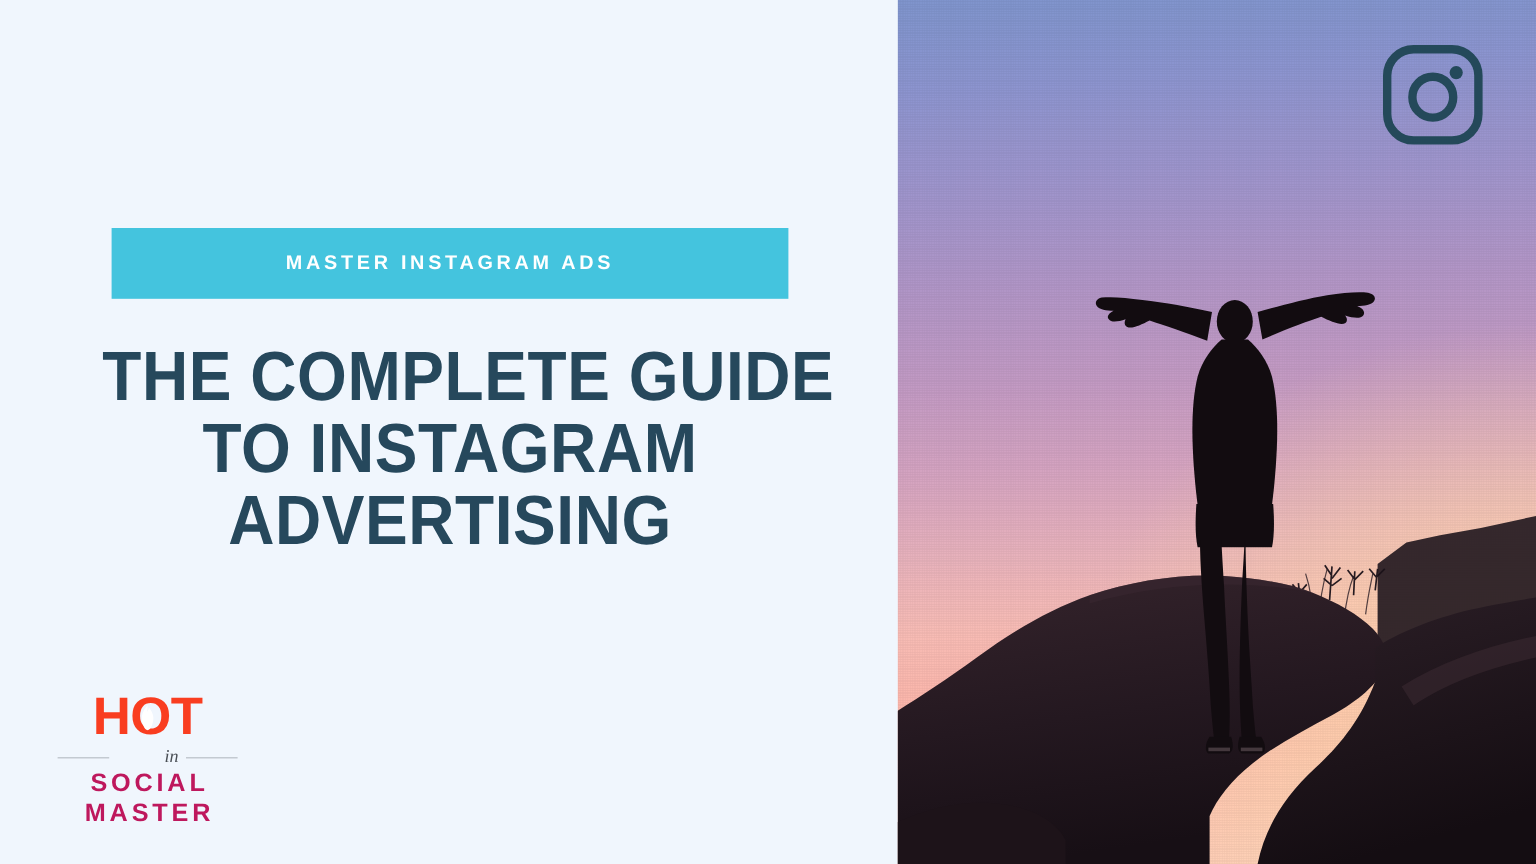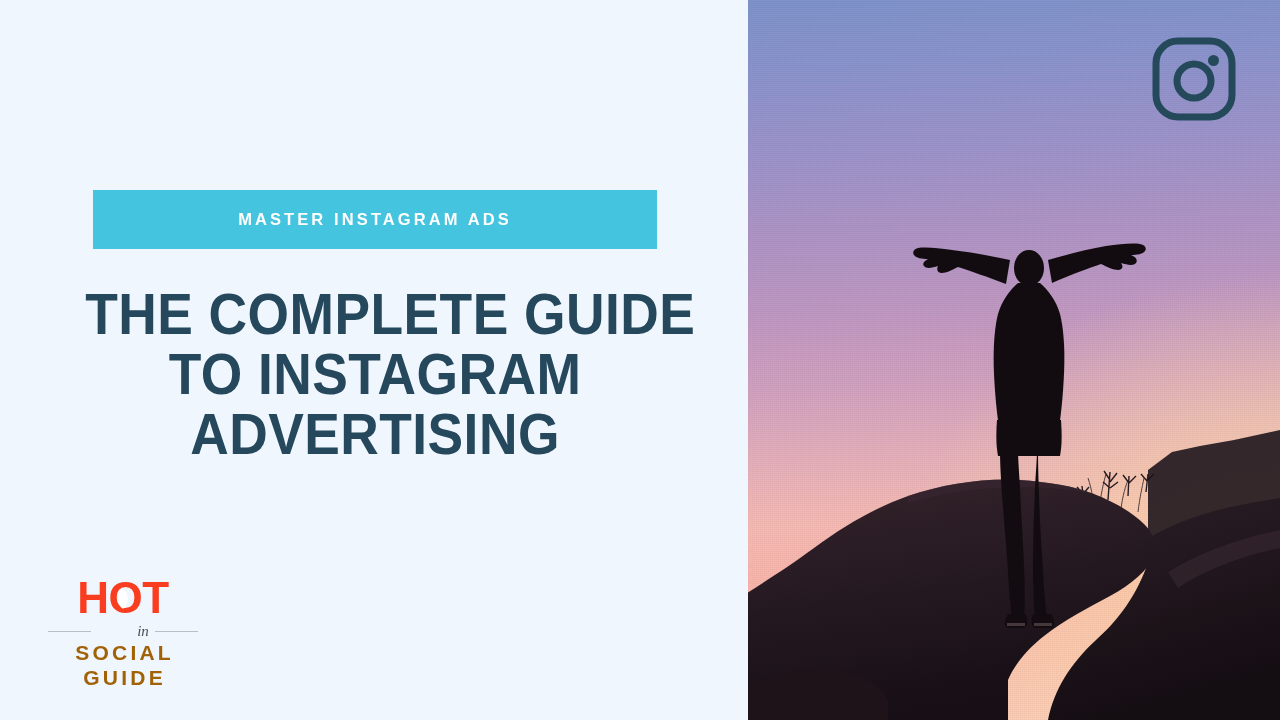--- a/index.html
+++ b/index.html
@@ -113,21 +113,21 @@
   .logo-in-row .in-text {
     color: #4a4f55;
     font-family: "Liberation Serif", serif;
     font-style: italic;
     font-size: 15px;
     line-height: 15px;
     margin-left: 40px;
   }
   .logo-social, .logo-media {
     text-align: center;
-    color: #a16207;
+    color: #be185d;
     font-size: 21px;
     font-weight: 700;
     line-height: 25px;
     letter-spacing: 3.2px;
     text-indent: 3.2px;
   }
 
   
   .photo-panel {
     position: absolute;
@@ -208,21 +208,21 @@
         </span>
       </div>
 
       <div class="logo-in-row">
         <span class="rule"></span>
         <span class="in-text">in</span>
         <span class="rule"></span>
       </div>
 
       <div class="logo-social">SOCIAL</div>
-      <div class="logo-media">GUIDE</div>
+      <div class="logo-media">MASTER</div>
     </div>
   </div>
 
   <div class="photo-panel">
     <div class="sky"></div>
     <div class="sky-grain"></div>
 
     <svg class="photo-svg" viewBox="0 0 532 720" preserveAspectRatio="none">
       <defs>
         <linearGradient id="rockGrad" x1="0" y1="0" x2="0.25" y2="1">

